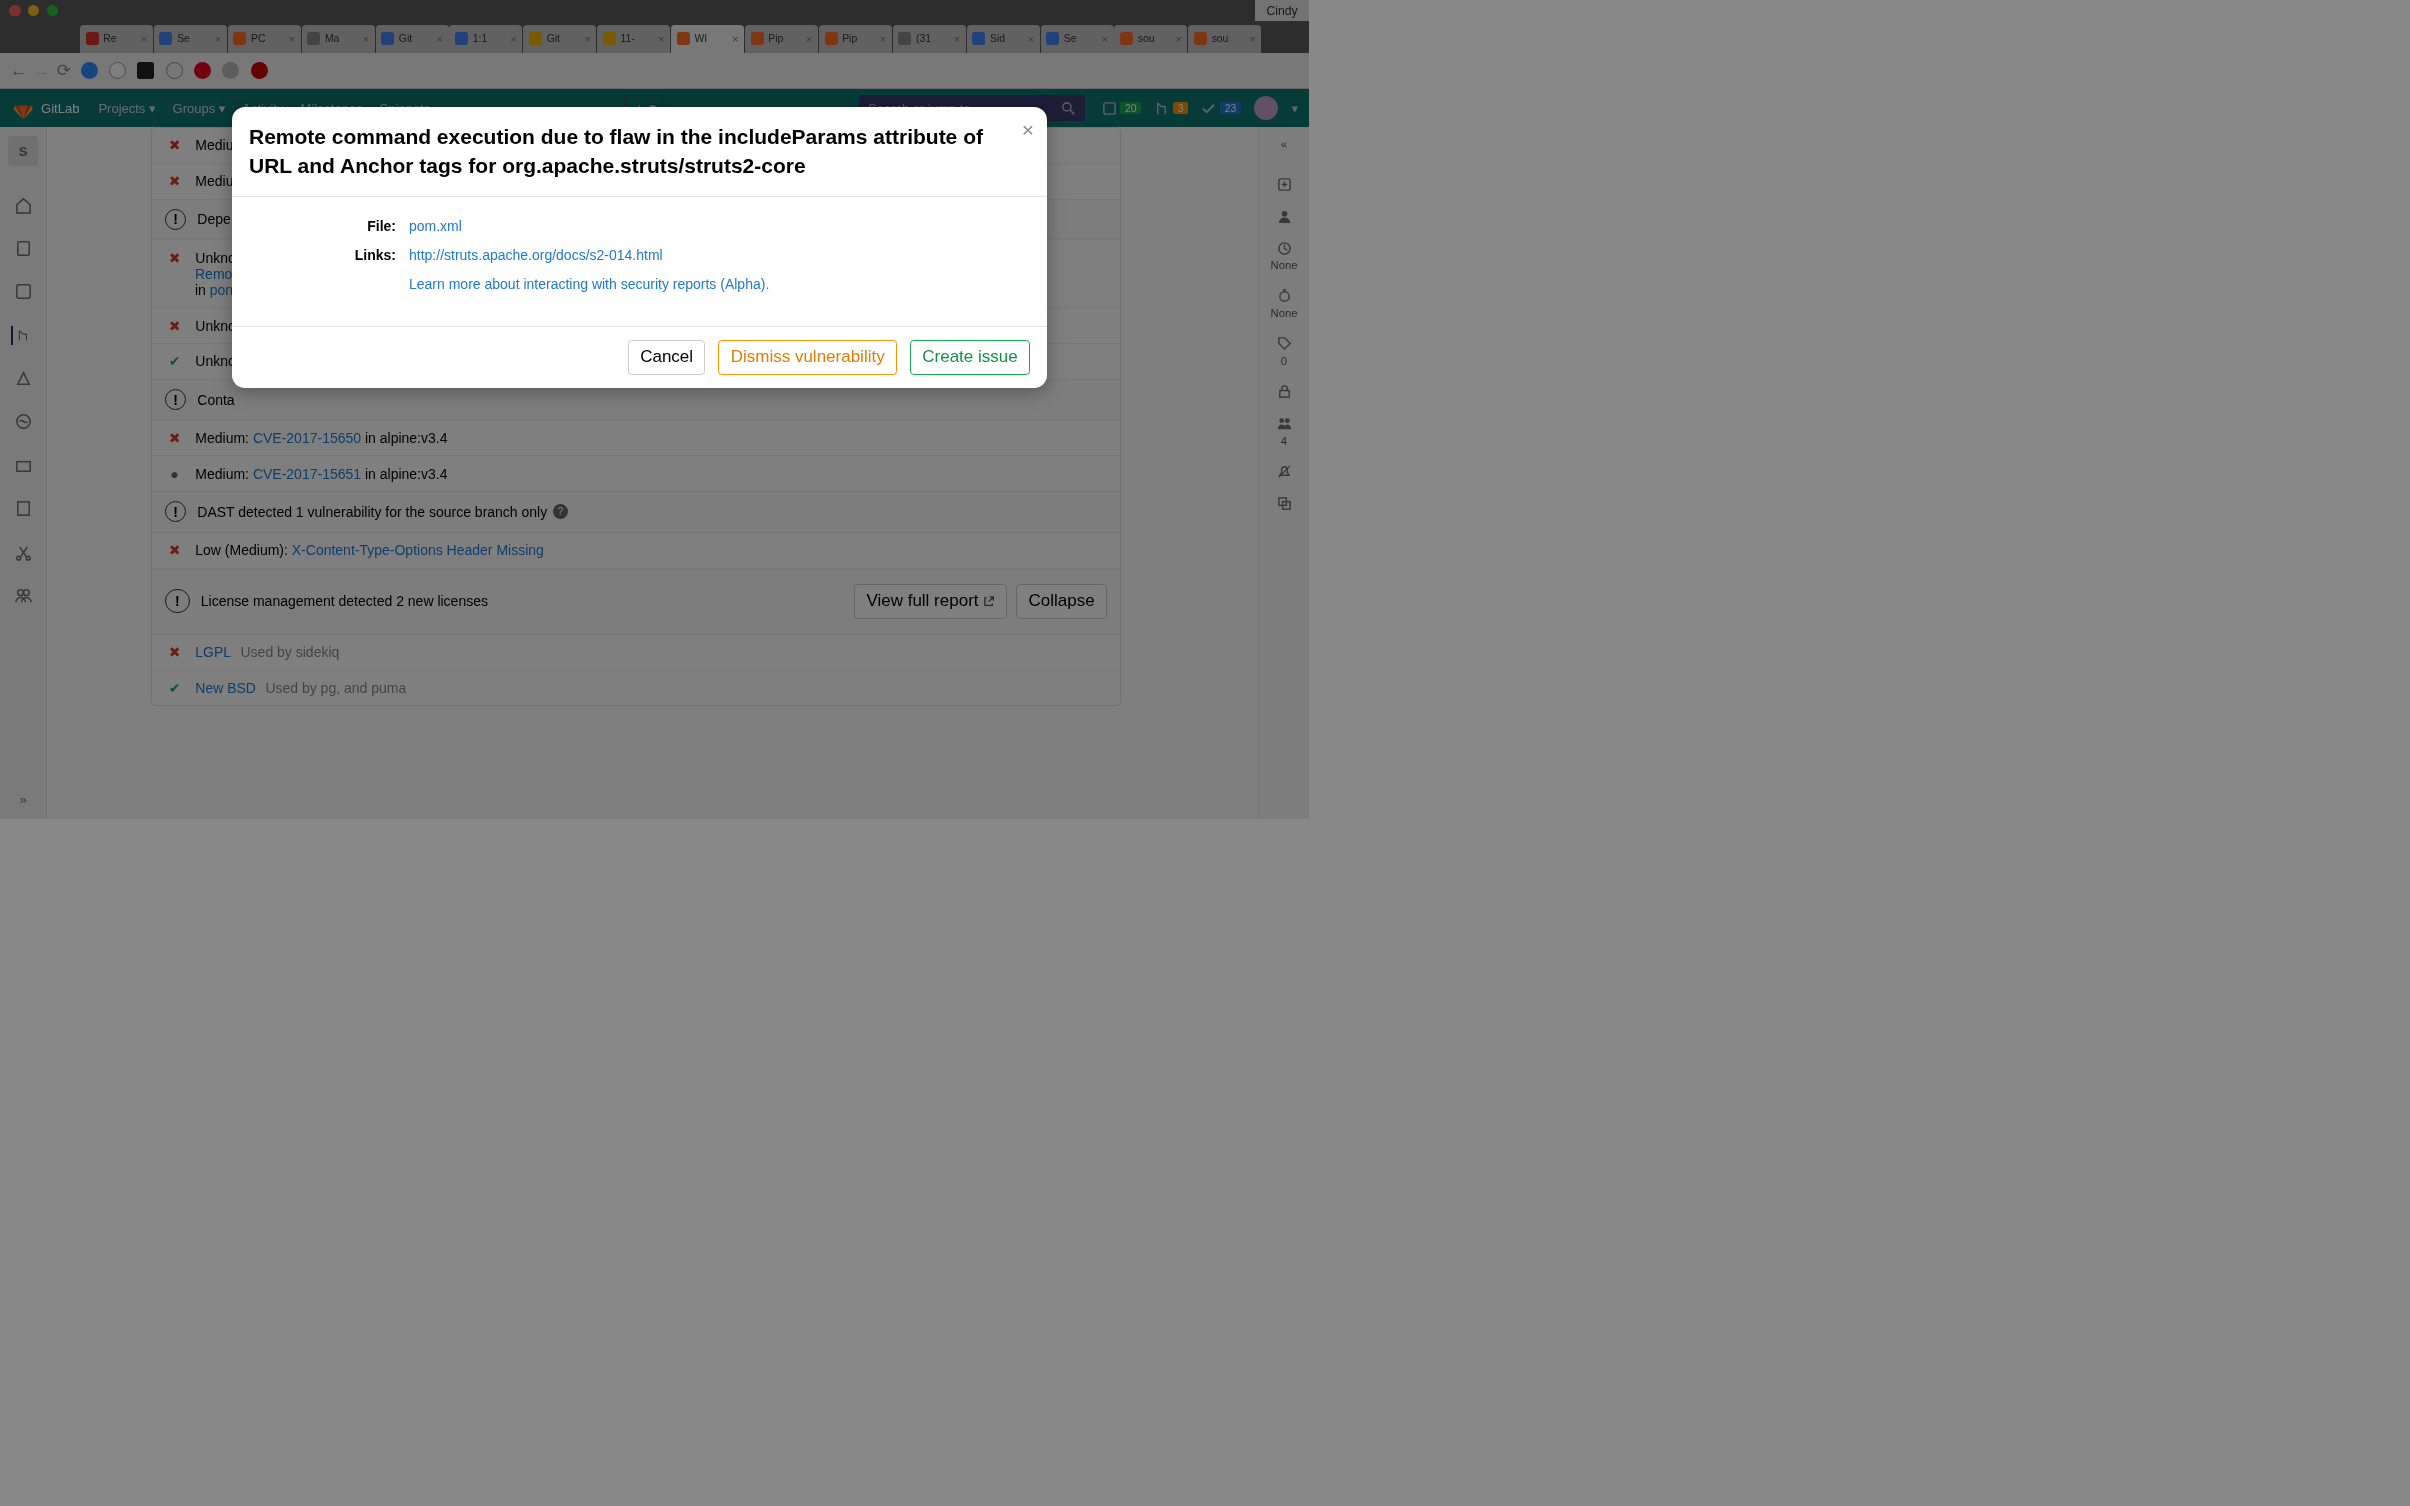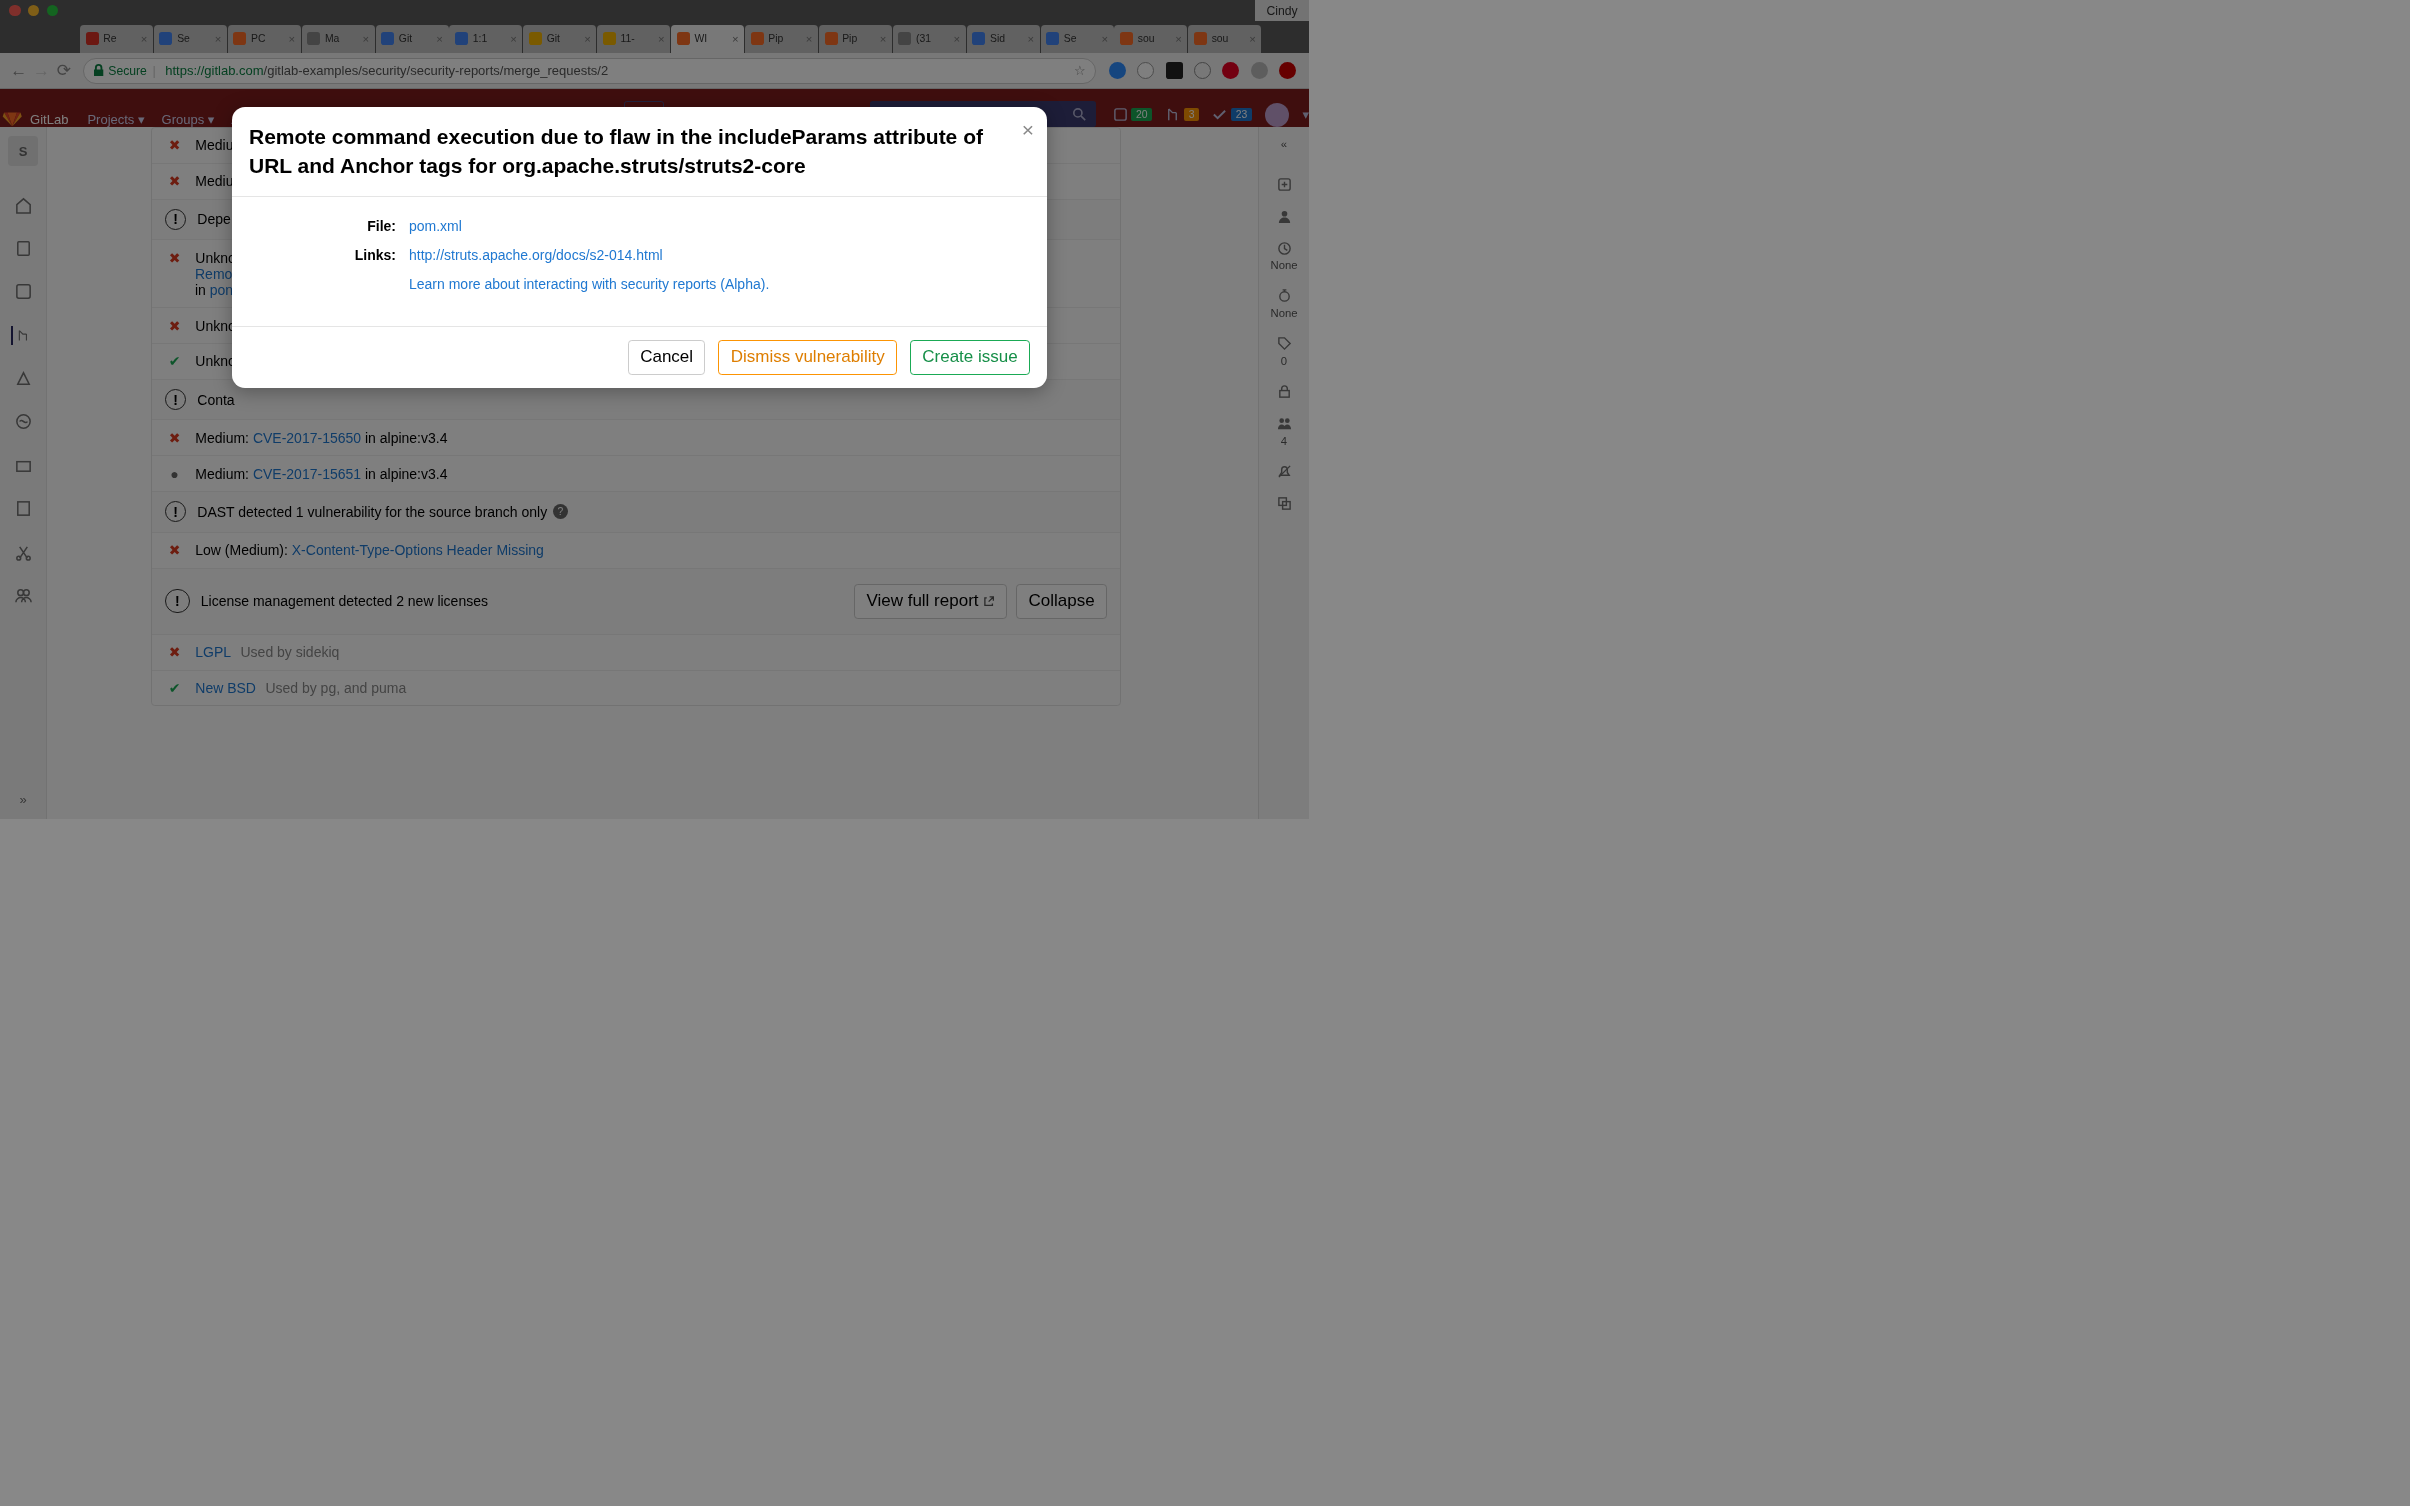--- a/index.html
+++ b/index.html
@@ -79,25 +79,25 @@
   .secure-badge svg{margin-right:3.8px;}
   .url { color:#333; margin-left:3.8px;}
   .url .host{color:#0b8043;}
   .url .path{color:#555;}
   .omnibox .star{margin-left:auto;color:#888;}
   .ext-icons { display:flex; gap:11.3px; padding:0 5.6px;}
   .ext { width:17px; height:17px; border-radius:2.8px; }
   
   .gl-header {
     height: 38px;
-    background: #7f1d1d;
+    background: #0f766e;
     color: #fff;
     display:flex;
-    align-items:flex-end;
-    padding: 0 0;
+    align-items:center;
+    padding: 0 11px;
     font-size: 13px;
   }
   .gl-logo { width: 24.5px; height: 24.5px; margin-right:5.6px; }
   .gl-brand { font-weight:500; margin-right: 19px;}
   .gl-menu-item { margin-right: 17px; color:#d1d1f0; cursor:pointer;}
   .gl-search {
     margin-left: auto;
     background: #3a3a70;
     border-radius:2.8px;
     height:26px; width:226px;
@@ -287,33 +287,20 @@
       <div class="fav gitlab"></div>
       <span>sou</span>
       <span class="close">×</span>
     </div>
   </div>
 
 <div class="chrome-toolbar">
   <div class="nav-btn">←</div>
   <div class="nav-btn" style="color:#ccc;">→</div>
   <div class="nav-btn">⟳</div>
-  <div class="omnibox">
-    <span class="secure-badge">
-      <svg width="11.3" height="13" viewBox="0 0 12 14">
-          <path fill="#0b8043" d="M2 6V4a4 4 0 018 0v2h1v7H1V6h1zm2 0h4V4a2 2 0 00-4 0v2z"></path>
-        </svg>
-      <span>Secure</span>
-    </span>
-    <span style="color:#ccc;margin:0 5.6px;">|</span>
-    <span class="url">
-      <span class="host">https://gitlab.com</span><span class="path">/gitlab-examples/security/security-reports/merge_requests/2</span>
-    </span>
-    <span class="star">☆</span>
-  </div>
   <div class="ext-icons">
     <div class="ext" style="background:#2d8cff;border-radius:50%;"></div>
     <div class="ext" style="background:#fff;border:0.9px solid #999;border-radius:50%;"></div>
     <div class="ext" style="background:#222;"></div>
     <div class="ext" style="border:1.9px solid #888;border-radius:50%;background:transparent"></div>
     <div class="ext" style="background:#e60023;border-radius:50%;"></div>
     <div class="ext" style="background:#bbb;border-radius:50%;"></div>
     <div class="ext" style="background:#cc0000;border-radius:50%;"></div>
   </div>
 </div>

